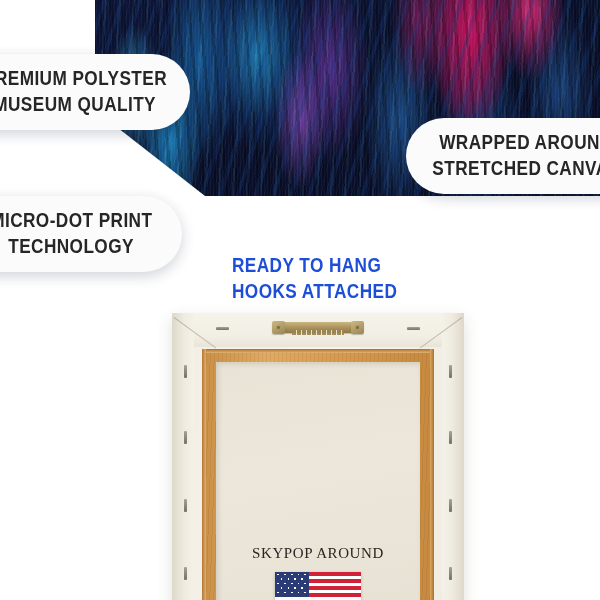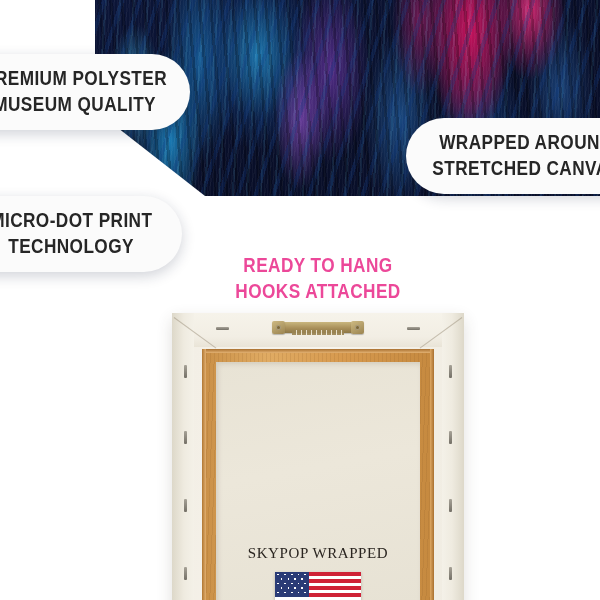--- a/index.html
+++ b/index.html
@@ -65,22 +65,22 @@
     font-family:"Liberation Sans","DejaVu Sans",sans-serif;
     font-weight:700;letter-spacing:.5px;line-height:1.28;
   }
   .pill .ln{display:block;white-space:nowrap;transform:scaleX(.86);transform-origin:center;}
 
   #pill-premium{left:-40px;top:54px;width:230px;height:76px;border-radius:0 38px 38px 0;font-size:20px;}
   #pill-wrapped{left:406px;top:118px;width:240px;height:76px;border-radius:38px 0 0 38px;font-size:20px;}
   #pill-micro{left:-40px;top:196px;width:222px;height:76px;border-radius:0 38px 38px 0;font-size:20px;}
 
   .plain-caption{
-    position:absolute;left:218px;top:252px;width:200px;text-align:center;
-    color:#ec4899;font-weight:700;font-size:20px;line-height:1.3;letter-spacing:.5px;
+    position:absolute;left:218px;top:252px;width:200px;
+    color:#1d4ed8;font-weight:700;font-size:20px;line-height:1.3;letter-spacing:.5px;
     font-family:"Liberation Sans","DejaVu Sans",sans-serif;
   }
   .plain-caption .ln{display:block;white-space:nowrap;transform:scaleX(.86);}
 
   
   .canvas-shot{position:absolute;left:172px;top:313px;width:292px;height:300px;}
   .canvas-body{
     position:absolute;inset:0;border-radius:2px;
     background:linear-gradient(95deg,#eae6da 0%,#f3efe6 8%,#f7f4ec 50%,#f1ede3 92%,#e6e1d4 100%);
     box-shadow:0 6px 16px rgba(60,55,45,.16);
@@ -244,21 +244,21 @@
       <div class="hanger-plate r">
         <div class="hanger-screw"></div>
       </div>
     </div>
 
     <div class="wood-frame">
       <div class="wood-bevel-t"></div>
       <div class="wood-bevel-l"></div>
       <div class="wood-bevel-r"></div>
       <div class="wood-inner">
-        <div class="brand">SKYPOP WRAPPED</div>
+        <div class="brand">SKYPOP AROUND</div>
         <div class="flag">
           <div class="flag-canton"></div>
         </div>
       </div>
     </div>
   </div>
 
 </div>
 
 </body></html>

